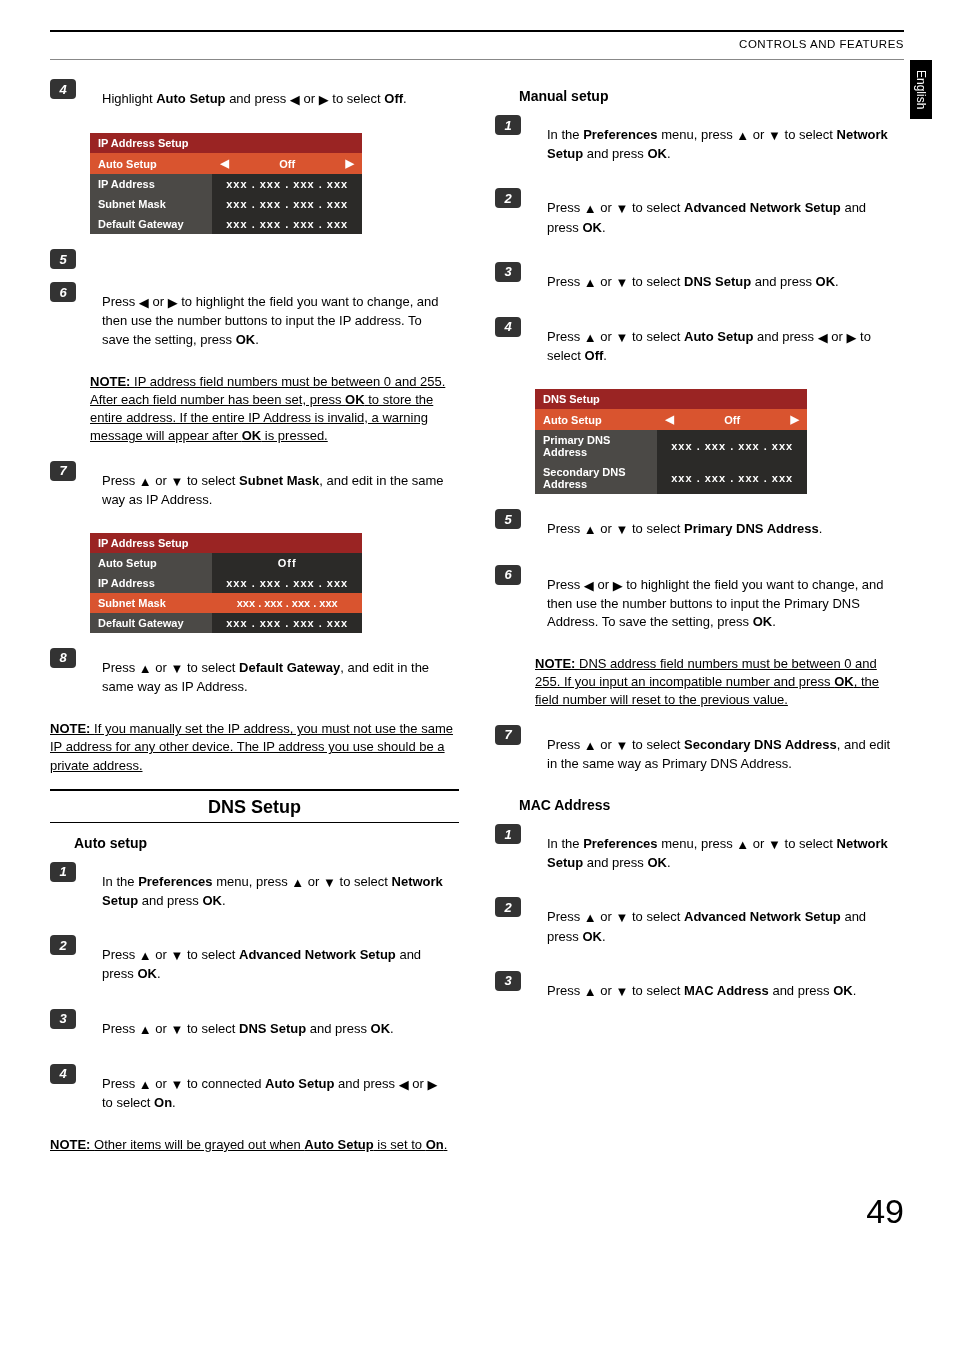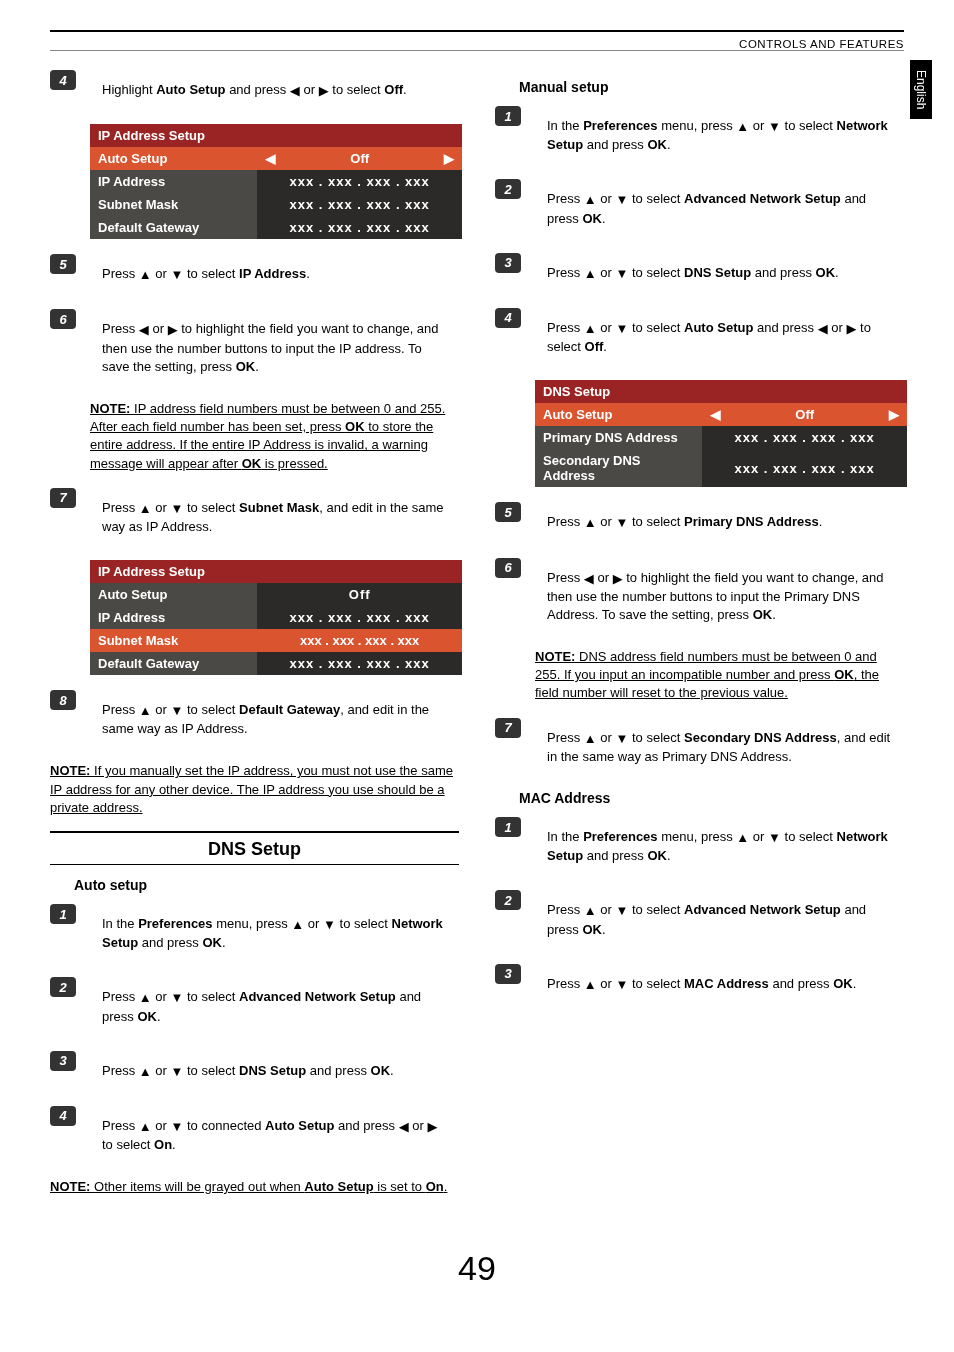--- a/index.html
+++ b/index.html
@@ -12,21 +12,21 @@
     margin: 0 auto;
     padding: 30px 50px 20px 50px;
     position: relative;
   }
   .top-rule { border-top: 2px solid #000; margin-bottom: 6px; }
   .header-row {
     display: flex;
     justify-content: flex-end;
     font-size: 11.5px;
     letter-spacing: 0.5px;
-    margin-bottom: 0;
+    margin-bottom: 9px;
   }
   .header-underline { border-top: 1px solid #888; margin-bottom: 18px; }
   .lang-tab {
     position: absolute;
     right: 22px;
     top: 60px;
     background: #000;
     color: #fff;
     writing-mode: vertical-rl;
     padding: 10px 4px;
@@ -45,22 +45,22 @@
     font-style: italic;
     margin-top: 1px;
   }
   .step-body { flex: 1; line-height: 1.4; }
   .step-body p { margin: 12px; }
   .indent { margin-left: 40px; line-height: 1.4; margin-bottom: 12px; }
   b { font-weight: bold; }
   .arrow { display:inline-block; vertical-align: -1px; }
   .tbl {
     margin: 6px 0 14px 40px;
-    width: 372px;
-    font-size: 13px;
+    width: 272px;
+    font-size: 11px;
     color: #fff;
     border-collapse: collapse;
   }
   .tbl tr td { padding: 4px 8px; }
   .tbl .title-row td { background: #9a2423; font-weight: bold; }
   .tbl .hl-row td { background: #d9542f; font-weight: bold; }
   .tbl .data-row td:first-child { background: #4b4946; font-weight: bold; width: 45%; }
   .tbl .data-row td:last-child { background: #2b2a28; text-align:center; letter-spacing:1px; font-weight:bold;}
   .hl-row td:last-child { position: relative; }
   .nav-arrows { display:flex; justify-content:space-between; align-items:center; }
@@ -69,21 +69,21 @@
   .section-title {
     text-align: center;
     font-size: 18px;
     font-weight: bold;
     border-top: 2px solid #000;
     border-bottom: 1px solid #000;
     padding: 6px 0 4px 0;
     margin: 10px 0 12px 0;
   }
   .sub-h { font-weight: bold; font-size: 14px; margin: 10px 0 10px 0; padding-left: 24px; }
-  .pg-num { text-align:center; font-size: 34px; margin-top: 38px; }
+  .pg-num { text-align:right; font-size: 34px; margin-top: 24px; }
 </style>
 </head>
 <body>
 
 <div class="top-rule"></div>
 <div class="header-row">
     <span>CONTROLS AND FEATURES</span>
   </div>
 <div class="header-underline"></div>
 <div class="lang-tab">English</div>
@@ -124,23 +124,20 @@
           </tr>
       <tr class="data-row">
             <td>Default Gateway</td>
             <td>xxx   .   xxx   .   xxx   .   xxx</td>
           </tr>
     </tbody>
       </table>
 
     <div class="step">
       <div class="step-num">5</div>
-      <div class="step-body">
-        <p><span>Press </span><span class="arrow">▲</span><span> or </span><span class="arrow">▼</span><span> to select </span><b>IP Address</b><span>.</span></p>
-      </div>
     </div>
 
     <div class="step">
       <div class="step-num">6</div>
       <div class="step-body">
         <p><span>Press </span><span class="arrow">◀</span><span> or </span><span class="arrow">▶</span><span> to highlight the field you want to change, and then use the number buttons to input the IP address. To save the setting, press </span><b>OK</b><span>.</span></p>
       </div>
     </div>
 
     <p class="indent note"><b>NOTE: </b><span>IP address field numbers must be between 0 and 255. After each field number has been set, press </span><b>OK</b><span> to store the entire address. If the entire IP Address is invalid, a warning message will appear after </span><b>OK</b><span> is pressed.</span></p>

